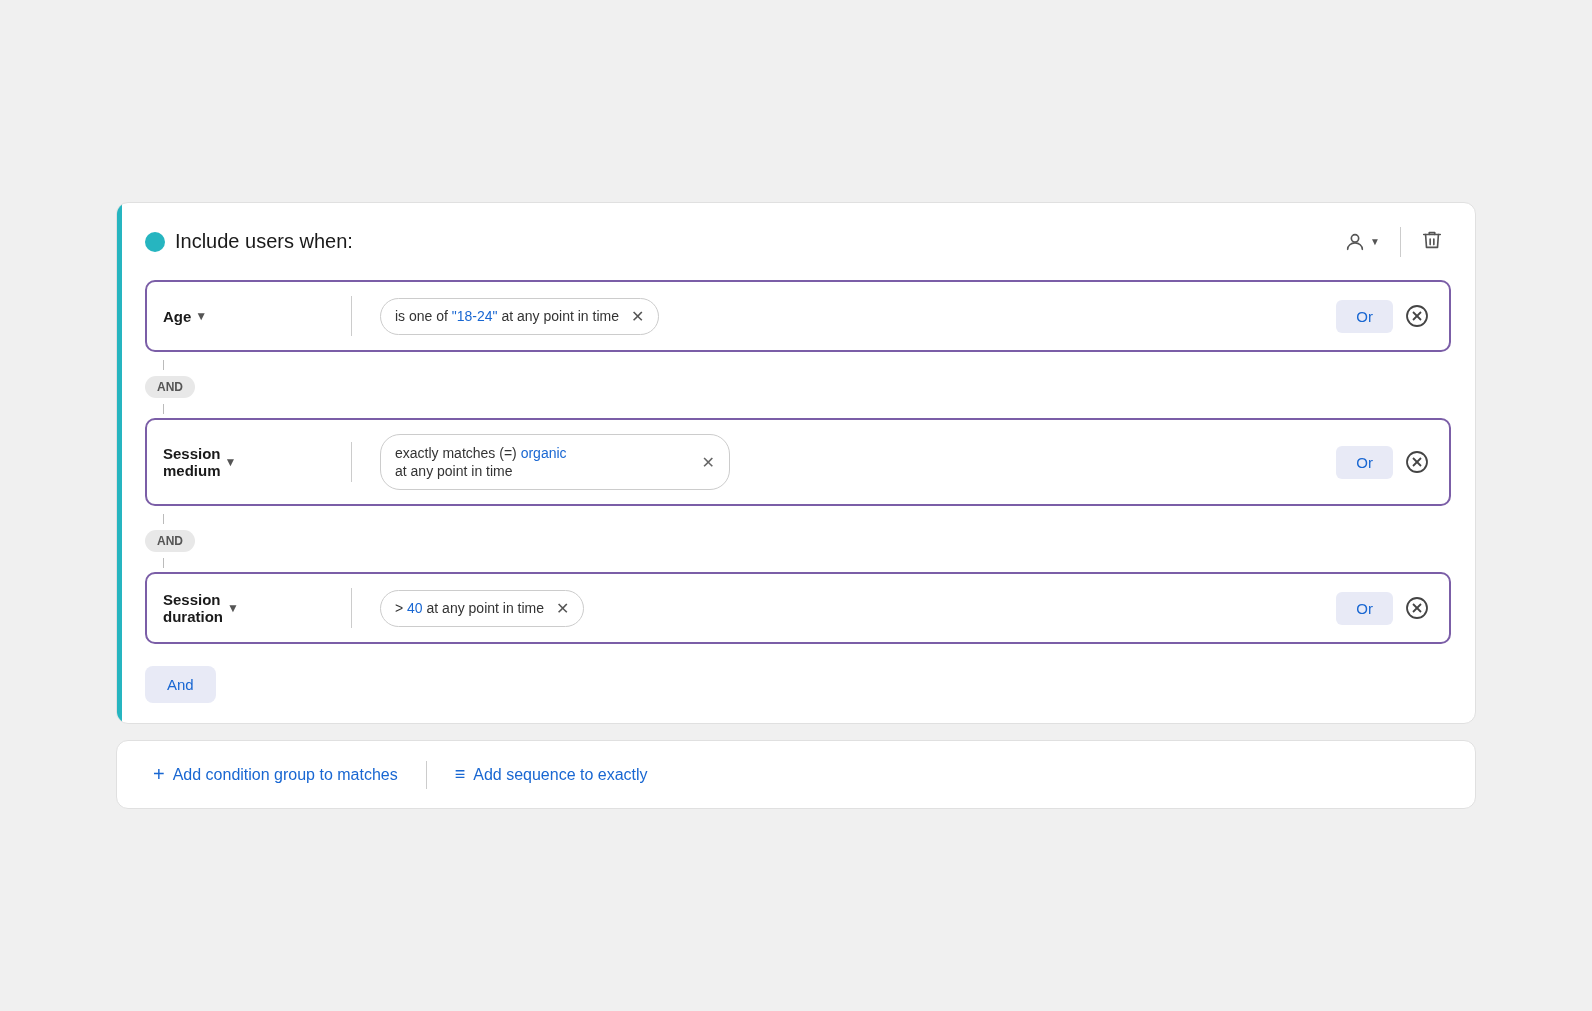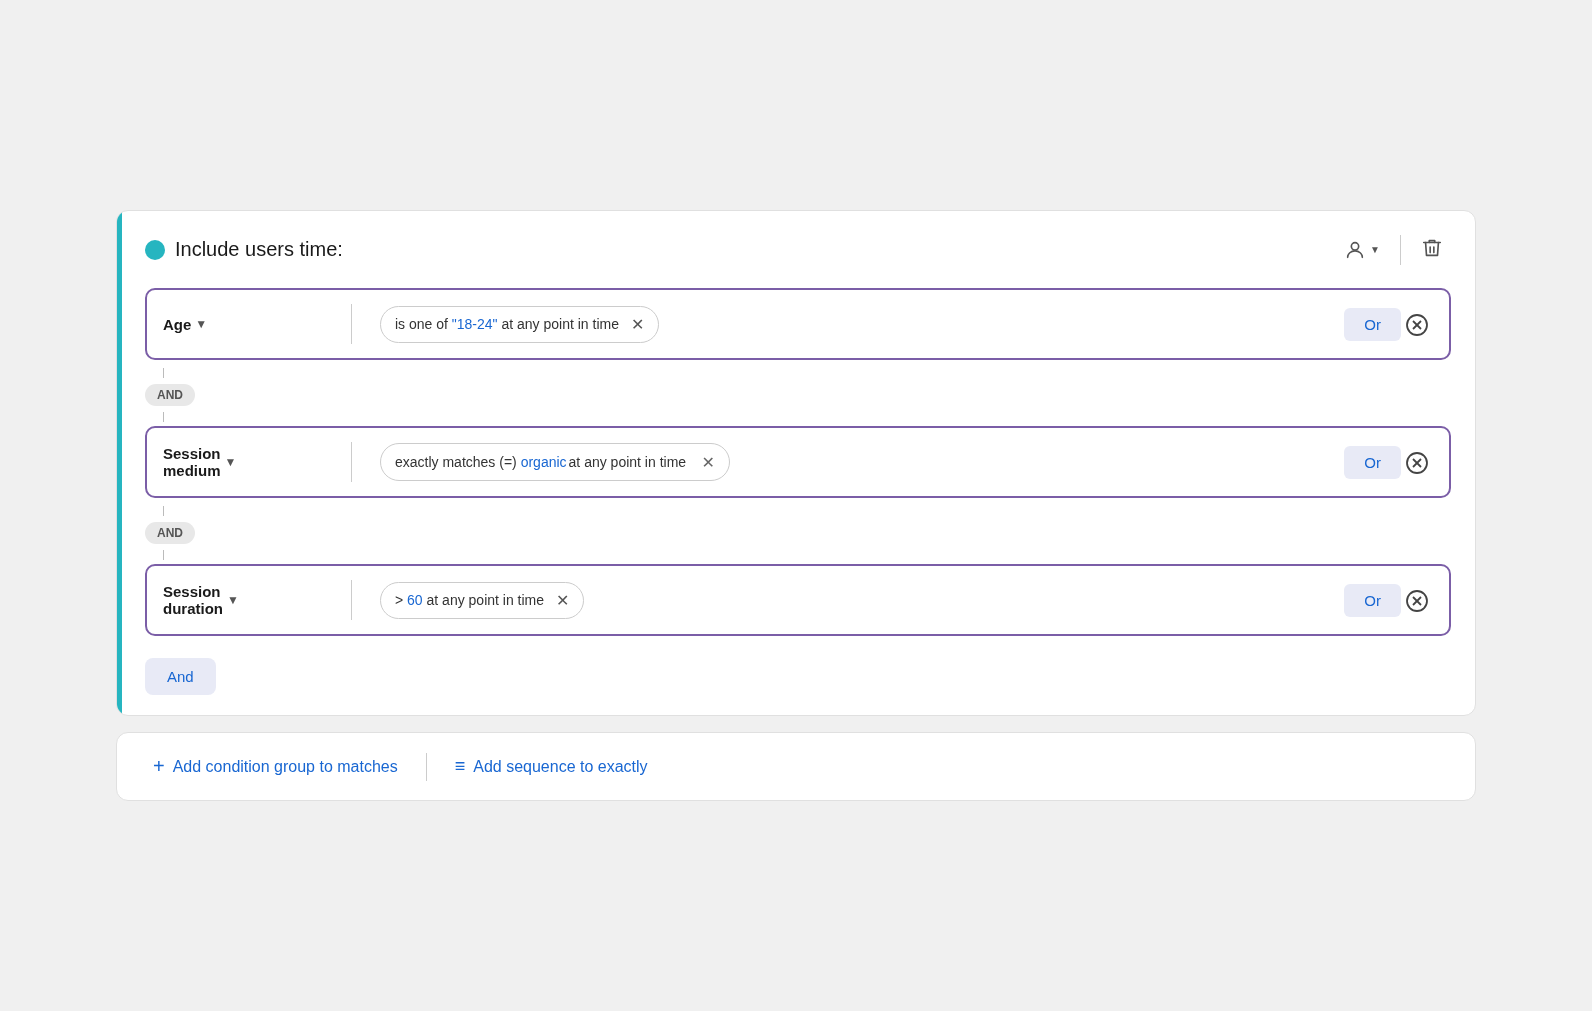--- a/index.html
+++ b/index.html
@@ -153,21 +153,21 @@
       gap: 8px;
       background: #fff;
     }
     .pill-multi {
       border: 1.5px solid #ccc;
       border-radius: 20px;
       padding: 10px 14px;
       font-size: 14px;
       color: #333;
       display: flex;
-      flex-direction: row;
+      flex-direction: column;
       align-items: flex-start;
       gap: 2px;
       background: #fff;
       min-width: 350px;
       position: relative;
     }
     .pill-x {
       color: #555;
       cursor: pointer;
       font-size: 16px;
@@ -181,21 +181,22 @@
       color: #666;
       cursor: pointer;
       font-size: 16px;
     }
     .highlight-blue {
       color: #1967d2;
       font-weight: 500;
     }
     .condition-right {
       display: flex;
-      align-items: flex-end;
+      align-items: center;
+      gap: 8px;
       flex-shrink: 0;
     }
     .or-btn {
       background: #e8eaf6;
       border: none;
       border-radius: 6px;
       padding: 8px 20px;
       font-size: 15px;
       font-weight: 500;
       color: #1967d2;
@@ -303,21 +304,21 @@
 
 <div class="outer-wrapper">
 
   <div class="main-card">
     <div class="left-accent"></div>
     <div class="card-content">
       
       <div class="header-row">
         <div class="header-left">
           <div class="teal-dot"></div>
-          <span class="header-title">Include users time:</span>
+          <span class="header-title">Include users when:</span>
         </div>
         <div class="header-right">
           <button class="person-btn">
             <svg class="icon-person" width="22" height="22" viewBox="0 0 24 24" fill="none" stroke="#555" stroke-width="1.8" stroke-linecap="round" stroke-linejoin="round">
               <circle cx="12" cy="8" r="4"></circle>
               <path d="M4 20c0-4 3.6-7 8-7s8 3 8 7"></path>
             </svg>
             <span class="chevron-icon">▼</span>
           </button>
           <div class="divider-v"></div>
@@ -400,21 +401,21 @@
 
       
       <div class="condition-block">
         <div class="condition-left">
           <span class="condition-label">Session<br>duration</span>
           <button class="dropdown-arrow">▼</button>
         </div>
         <div class="vertical-sep"></div>
         <div class="condition-pill-area">
           <div class="pill">
-            <span>&gt; <span class="highlight-blue">60</span> at any point in time</span>
+            <span>&gt; <span class="highlight-blue">40</span> at any point in time</span>
             <span class="pill-x">✕</span>
           </div>
         </div>
         <div class="condition-right">
           <button class="or-btn">Or</button>
           <button class="remove-btn">
             <svg width="24" height="24" viewBox="0 0 24 24" fill="none" stroke="#444" stroke-width="1.8">
               <circle cx="12" cy="12" r="10"></circle>
               <line x1="8" y1="8" x2="16" y2="16"></line>
               <line x1="16" y1="8" x2="8" y2="16"></line>

